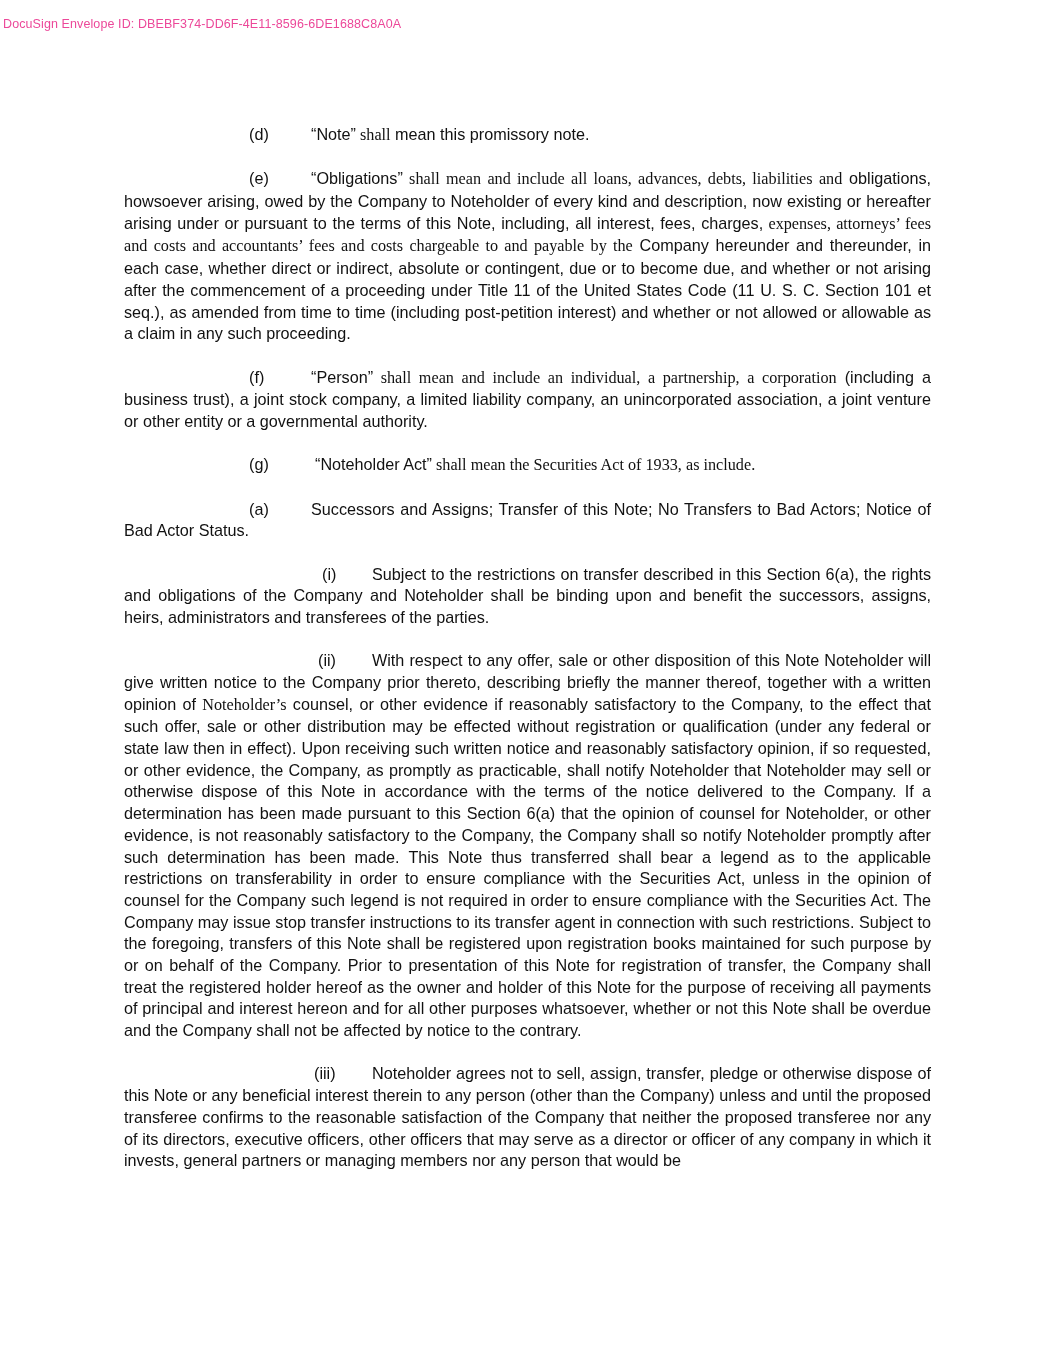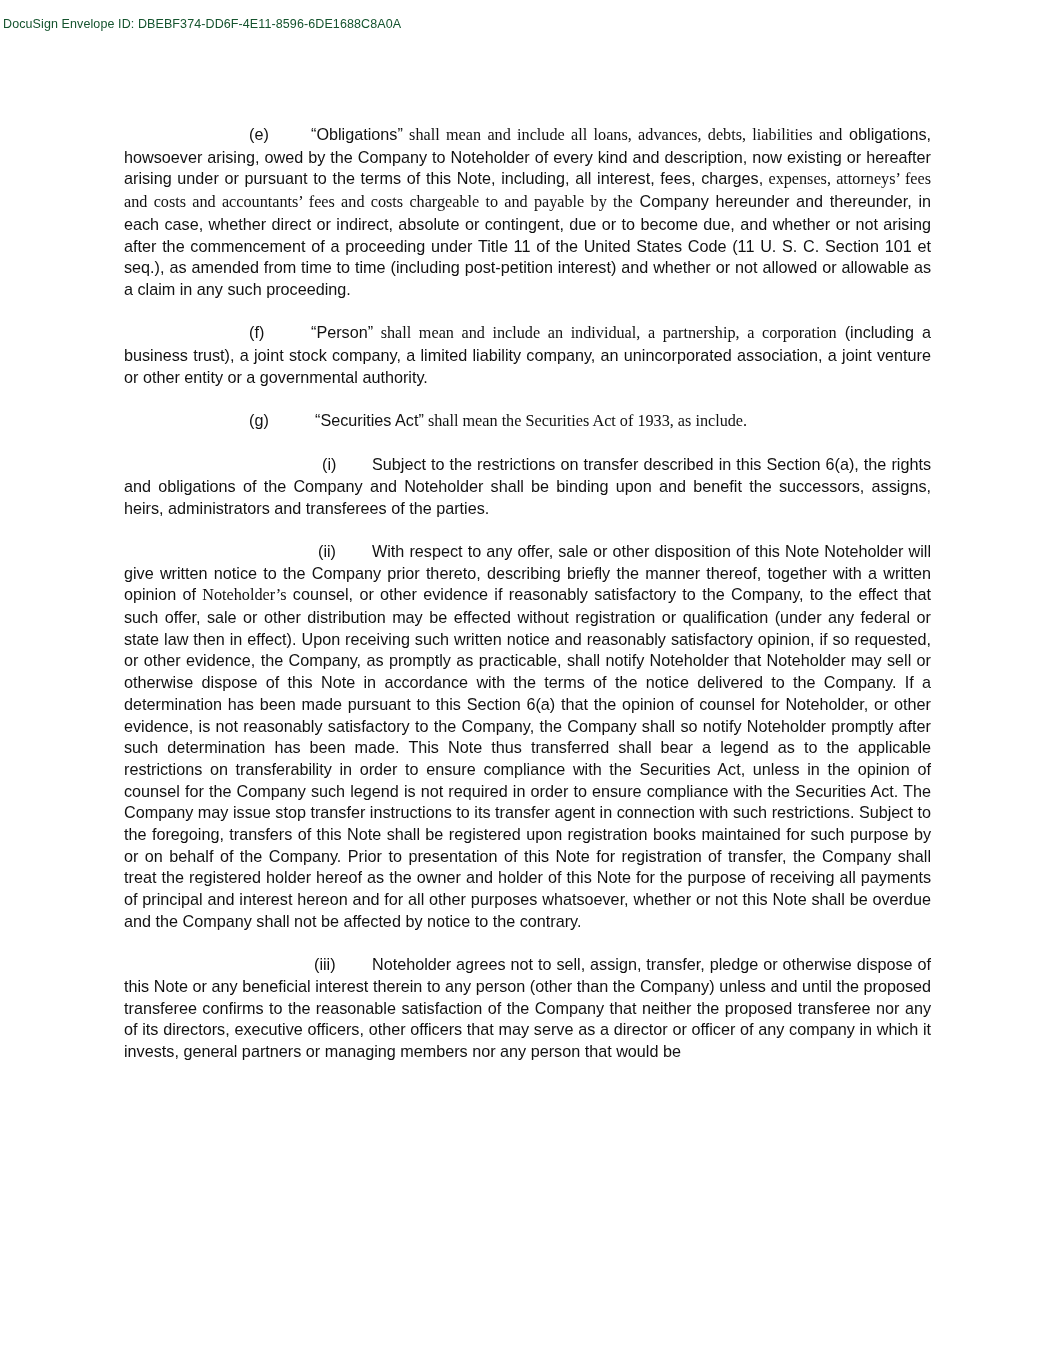--- a/index.html
+++ b/index.html
@@ -13,21 +13,21 @@
       position: relative;
       overflow: hidden;
       color: #111111;
       font-family: "Liberation Sans", sans-serif;
     }
     .envelope {
       position: absolute;
       left: 3px;
       top: 17px;
       font-size: 12.5px;
-      color: #14532d;
+      color: #ec4899;
       font-family: "Liberation Sans", sans-serif;
       letter-spacing: 0.1px;
     }
     .page {
       position: absolute;
       left: 124px;
       width: 807px;
       top: 124px;
       font-size: 16.2px;
       line-height: 21.7px;
@@ -51,28 +51,30 @@
       font-family: "Liberation Serif", serif;
     }
   </style>
 </head>
 <body>
 
 <div class="envelope">DocuSign Envelope ID: DBEBF374-DD6F-4E11-8596-6DE1688C8A0A</div>
 
 <div class="page">
 
+  <p class="para nojust ind1"><span class="lbl lbl1">(d)</span><span>“Note”</span><span class="serif"> shall</span><span> mean this promissory note.</span></p>
 
   <p class="para" style="text-indent:125px;"><span class="lbl lbl1" style="text-indent:0;">(e)</span><span>“Obligations”</span><span class="serif"> shall mean and include all loans, advances, debts, liabilities and</span><span> obligations, howsoever arising, owed by the Company to Noteholder of every kind and description, now existing or hereafter arising under or pursuant to the terms of this Note, including, all interest, fees, charges,</span><span class="serif"> expenses, attorneys’ fees and costs and accountants’ fees and costs chargeable to and payable by the</span><span> Company hereunder and thereunder, in each case, whether direct or indirect, absolute or contingent, due or to become due, and whether or not arising after the commencement of a proceeding under Title 11 of the United States Code (11 U. S. C. Section 101 et seq.), as amended from time to time (including post-petition interest) and whether or not allowed or allowable as a claim in any such proceeding.</span></p>
 
   <p class="para" style="text-indent:125px;"><span class="lbl lbl1" style="text-indent:0;">(f)</span><span>“Person”</span><span class="serif"> shall mean and include an individual, a partnership, a corporation</span><span> (including a business trust), a joint stock company, a limited liability company, an unincorporated association, a joint venture or other entity or a governmental authority.</span></p>
 
-  <p class="para nojust ind1"><span class="lbl lbl1" style="width:66px;">(g)</span><span>“Securities Act”</span><span class="serif"> shall mean the Securities Act of 1933, as include.</span></p>
+  <p class="para nojust ind1"><span class="lbl lbl1" style="width:66px;">(g)</span><span>“Noteholder Act”</span><span class="serif"> shall mean the Securities Act of 1933, as include.</span></p>
 
 
+  <p class="para" style="text-indent:125px;"><span class="lbl" style="width:62px;text-indent:0;">(a)</span><span>Successors and Assigns; Transfer of this Note; No Transfers to Bad Actors; Notice of Bad Actor Status.</span></p>
 
   <p class="para" style="text-indent:198px;"><span class="lbl lbl2" style="text-indent:0;">(i)</span><span>Subject to the restrictions on transfer described in this Section 6(a), the rights and obligations of the Company and Noteholder shall be binding upon and benefit the successors, assigns, heirs, administrators and transferees of the parties.</span></p>
 
   <p class="para" style="text-indent:194px;"><span class="lbl lbl2" style="width:54px;text-indent:0;">(ii)</span><span>With respect to any offer, sale or other disposition of this Note Noteholder will give written notice to the Company prior thereto, describing briefly the manner thereof, together with a written opinion of </span><span class="serif">Noteholder’s</span><span> counsel, or other evidence if reasonably satisfactory to the Company, to the effect that such offer, sale or other distribution may be effected without registration or qualification (under any federal or state law then in effect). Upon receiving such written notice and reasonably satisfactory opinion, if so requested, or other evidence, the Company, as promptly as practicable, shall notify Noteholder that Noteholder may sell or otherwise dispose of this Note in accordance with the terms of the notice delivered to the Company.  If a determination has been made pursuant to this Section 6(a) that the opinion of counsel for Noteholder, or other evidence, is not reasonably satisfactory to the Company, the Company shall so notify Noteholder promptly after such determination has been made.  This Note thus transferred shall bear a legend as to the applicable restrictions on transferability in order to ensure compliance with the Securities Act, unless in the opinion of counsel for the Company such legend is not required in order to ensure compliance with the Securities Act.  The Company may issue stop transfer instructions to its transfer agent in connection with such restrictions.  Subject to the foregoing, transfers of this Note shall be registered upon registration books maintained for such purpose by or on behalf of the Company.  Prior to presentation of this Note for registration of transfer, the Company shall treat the registered holder hereof as the owner and holder of this Note for the purpose of receiving all payments of principal and interest hereon and for all other purposes whatsoever, whether or not this Note shall be overdue and the Company shall not be affected by notice to the contrary.</span></p>
 
   <p class="para" style="text-indent:190px;"><span class="lbl lbl2" style="width:58px;text-indent:0;">(iii)</span><span>Noteholder agrees not to sell, assign, transfer, pledge or otherwise dispose of this Note or any beneficial interest therein to any person (other than the Company) unless and until the proposed transferee confirms to the reasonable satisfaction of the Company that neither the proposed transferee nor any of its directors, executive officers, other officers that may serve as a director or officer of any company in which it invests, general partners or managing members nor any person that would be</span></p>
 
 </div>
 
 </body></html>

